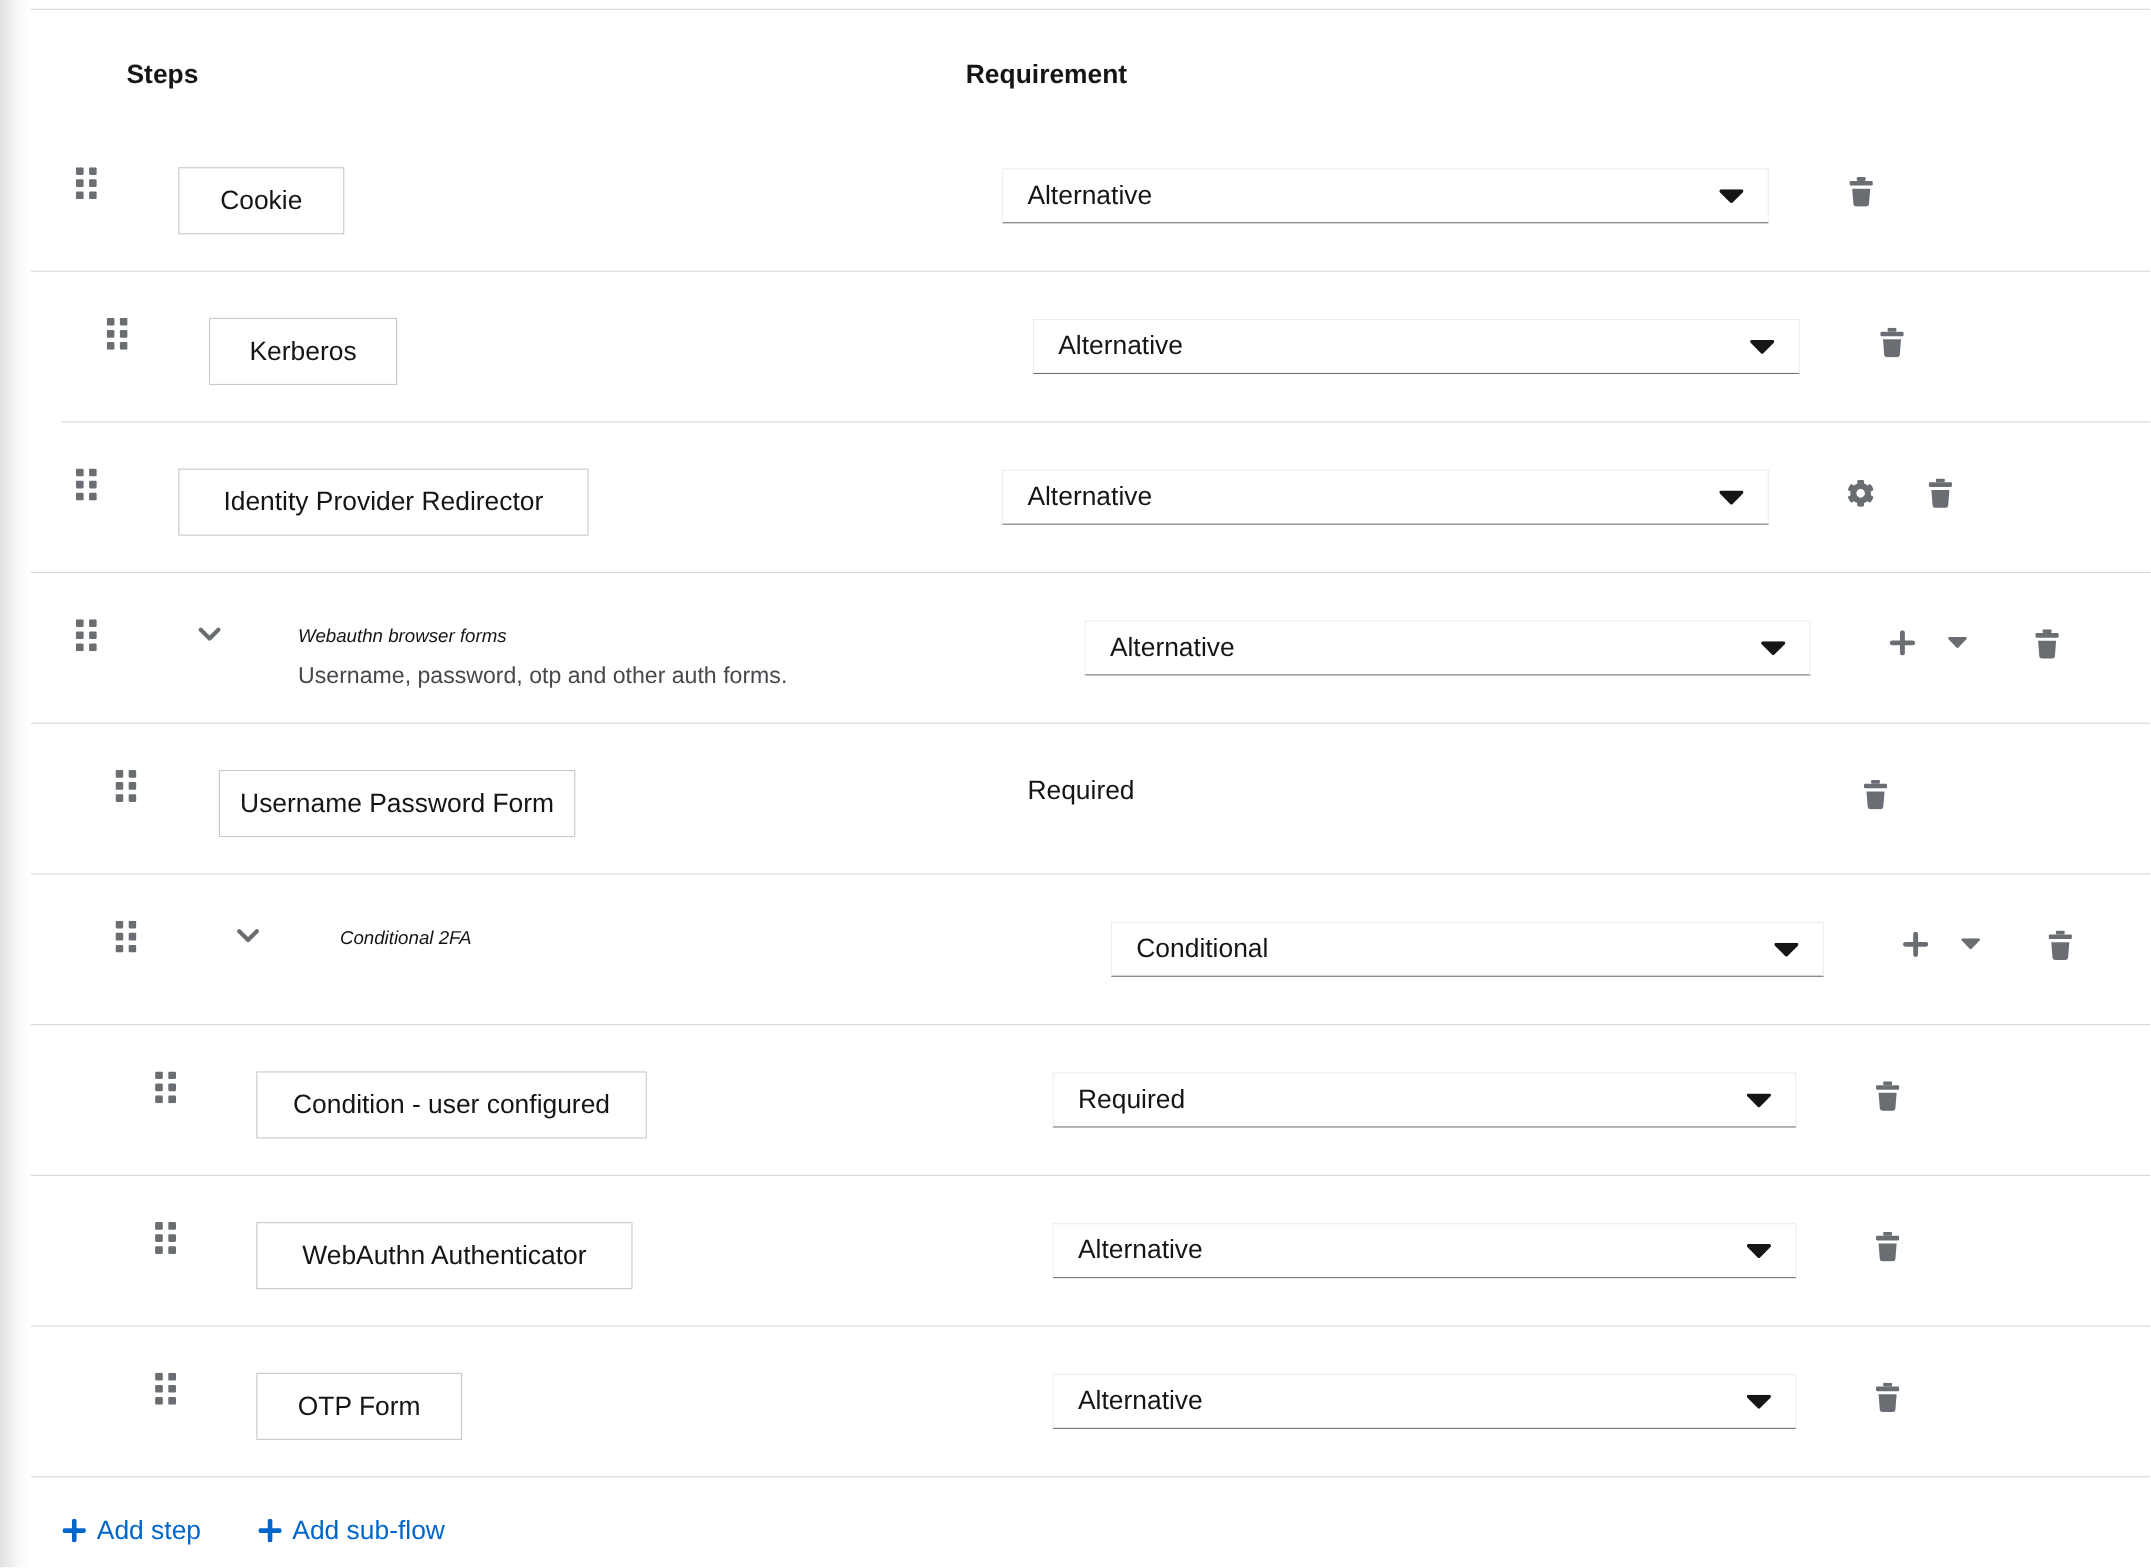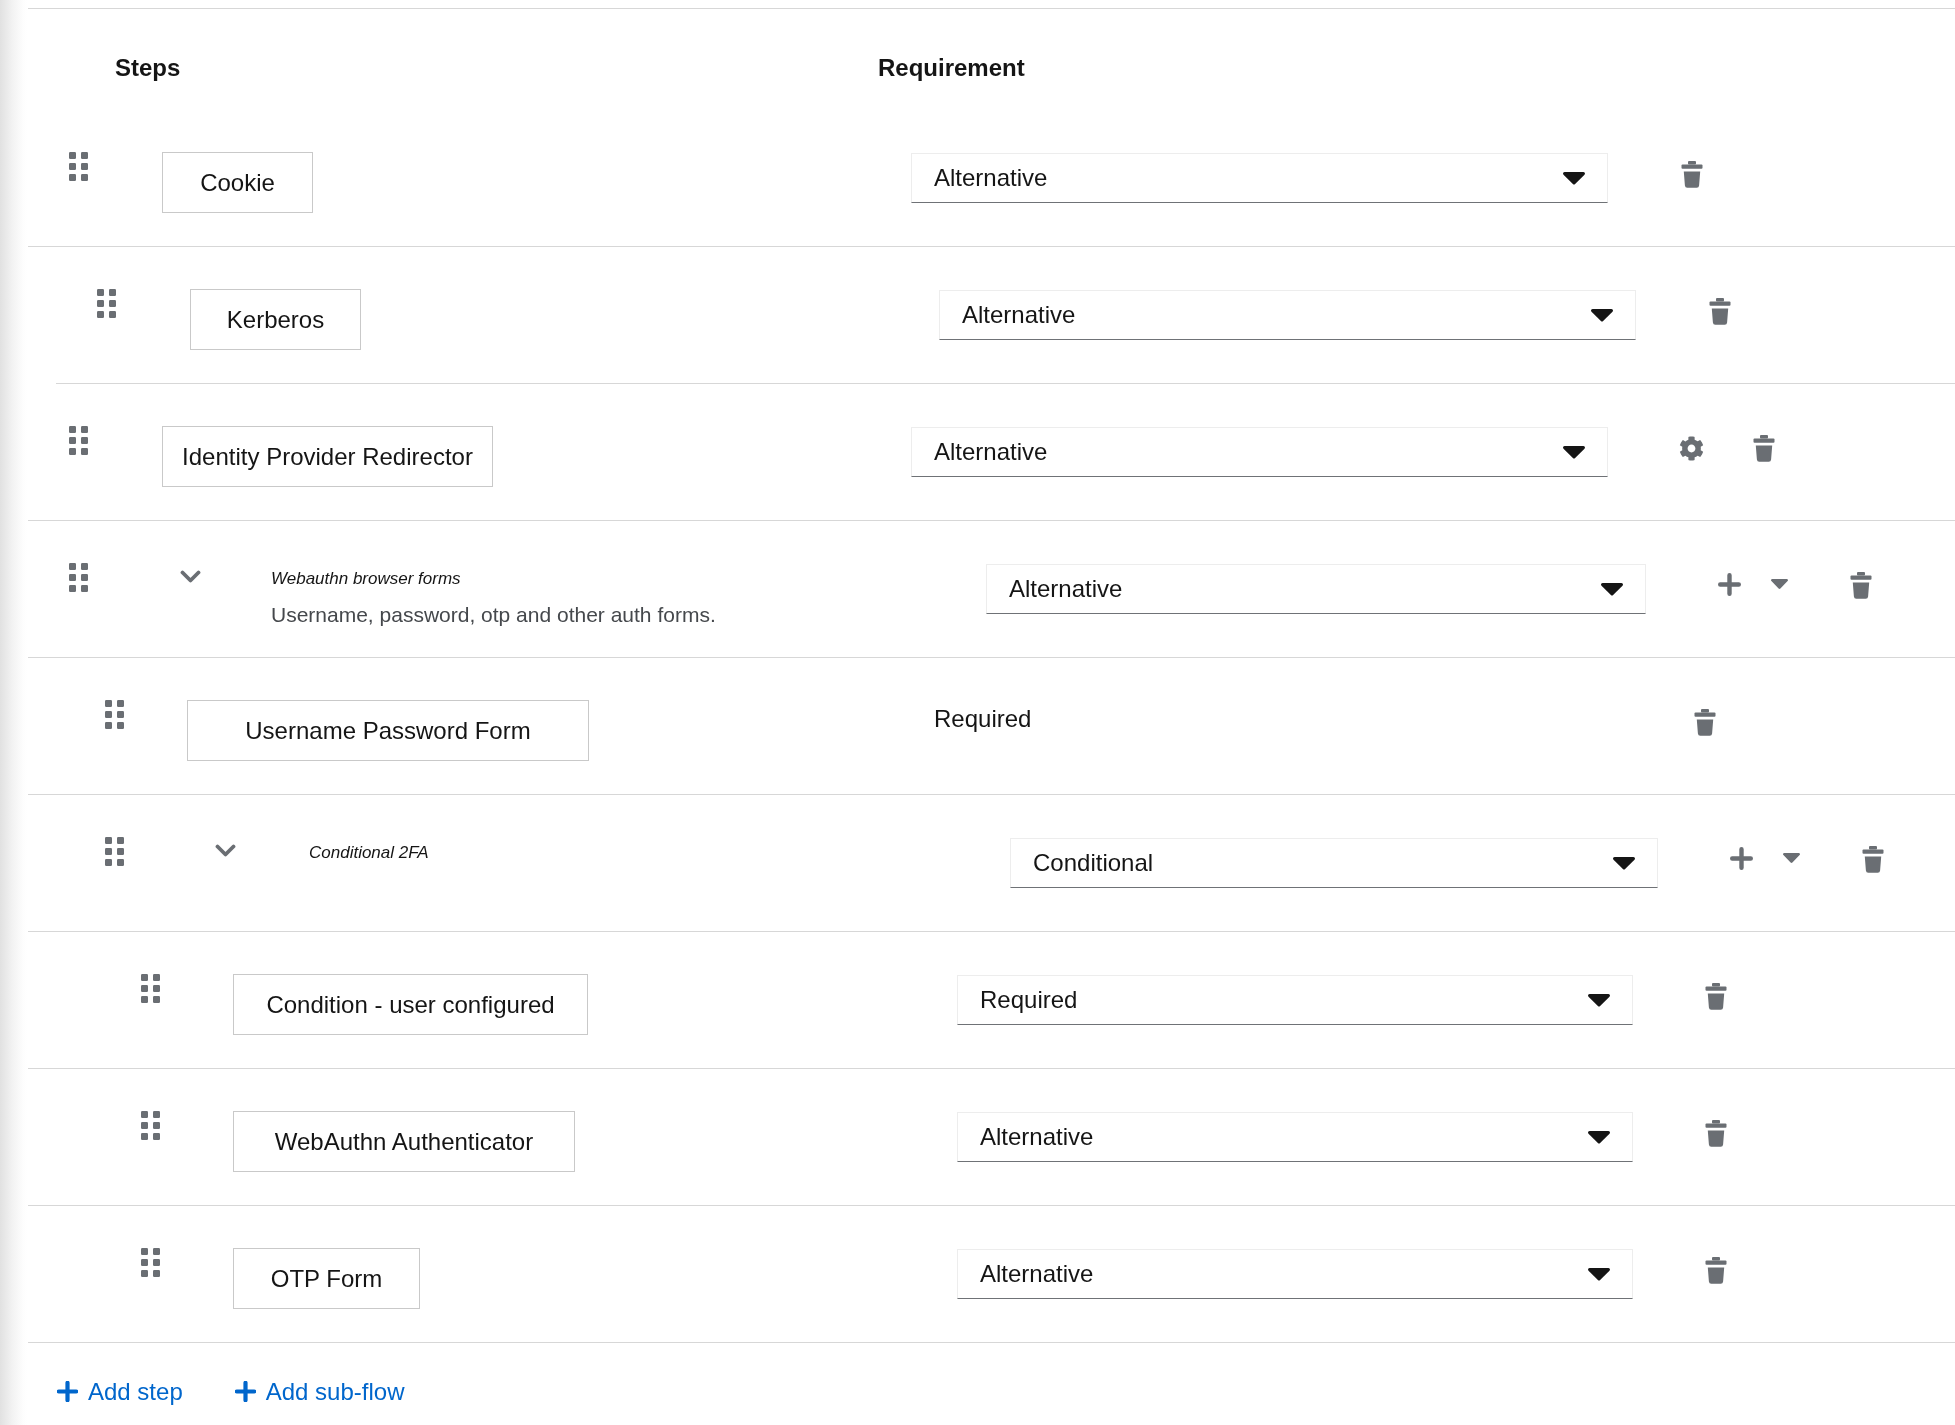--- a/index.html
+++ b/index.html
@@ -115,21 +115,21 @@
       </div>
       <div class="flow-row" style="height: 137px;">
         <button class="icon-btn" style="left:69px;top:42px"><span><svg width="19" height="29" viewBox="0 0 19 29" fill="#6a6e73">
               <rect x="0" y="0" width="7" height="7" rx="1.2"></rect>
               <rect x="12" y="0" width="7" height="7" rx="1.2"></rect>
               <rect x="0" y="11" width="7" height="7" rx="1.2"></rect>
               <rect x="12" y="11" width="7" height="7" rx="1.2"></rect>
               <rect x="0" y="22" width="7" height="7" rx="1.2"></rect>
               <rect x="12" y="22" width="7" height="7" rx="1.2"></rect>
             </svg></span></button>
-        <div class="step-box" style="left:162px;width:331px">Identity Provider Redirector</div>
+        <div class="step-box" style="left:162px;width:373px">Identity Provider Redirector</div>
         <div class="select" style="left:911px;width:697px">
           <span>Alternative</span>
           <span class="select-caret"><svg width="22" height="13" viewBox="0 0 22 13">
               <path d="M1.6 0h18.8c1.4 0 2.1 1.7 1.1 2.7l-9.4 9.4a1.6 1.6 0 0 1-2.2 0L.5 2.7C-.5 1.7.2 0 1.6 0z" fill="#151515"></path>
             </svg></span>
         </div>
         <button class="icon-btn" style="left:1679px;top:52px"><span><svg width="25" height="25" viewBox="0 0 512 512" fill="#6a6e73">
               <path d="M487.4 315.7l-42.6-24.6c4.3-23.2 4.3-47 0-70.2l42.6-24.6c4.9-2.8 7.1-8.6 5.5-14-11.1-35.6-30-67.8-54.7-94.6-3.8-4.1-10-5.1-14.8-2.3L380.8 110c-17.9-15.4-38.5-27.3-60.8-35.1V25.8c0-5.6-3.9-10.5-9.4-11.7-36.7-8.2-74.3-7.8-109.2 0-5.5 1.2-9.4 6.1-9.4 11.7V75c-22.2 7.9-42.8 19.8-60.8 35.1L88.7 85.5c-4.9-2.8-11-1.9-14.8 2.3-24.7 26.7-43.6 58.9-54.7 94.6-1.7 5.4.6 11.2 5.5 14L67.3 221c-4.3 23.2-4.3 47 0 70.2l-42.6 24.6c-4.9 2.8-7.1 8.6-5.5 14 11.1 35.6 30 67.8 54.7 94.6 3.8 4.1 10 5.1 14.8 2.3l42.6-24.6c17.9 15.4 38.5 27.3 60.8 35.1v49.2c0 5.6 3.9 10.5 9.4 11.7 36.7 8.2 74.3 7.8 109.2 0 5.5-1.2 9.4-6.1 9.4-11.7v-49.2c22.2-7.9 42.8-19.8 60.8-35.1l42.6 24.6c4.9 2.8 11 1.9 14.8-2.3 24.7-26.7 43.6-58.9 54.7-94.6 1.7-5.4-.6-11.2-5.5-14zM256 336c-44.1 0-80-35.9-80-80s35.9-80 80-80 80 35.9 80 80-35.9 80-80 80z"></path>
             </svg></span></button>
         <button class="icon-btn" style="left:1753px;top:51px"><span><svg width="22" height="27" viewBox="0 0 22 27" fill="#6a6e73">
@@ -172,21 +172,21 @@
       </div>
       <div class="flow-row" style="height: 137px;">
         <button class="icon-btn" style="left:105px;top:42px"><span><svg width="19" height="29" viewBox="0 0 19 29" fill="#6a6e73">
               <rect x="0" y="0" width="7" height="7" rx="1.2"></rect>
               <rect x="12" y="0" width="7" height="7" rx="1.2"></rect>
               <rect x="0" y="11" width="7" height="7" rx="1.2"></rect>
               <rect x="12" y="11" width="7" height="7" rx="1.2"></rect>
               <rect x="0" y="22" width="7" height="7" rx="1.2"></rect>
               <rect x="12" y="22" width="7" height="7" rx="1.2"></rect>
             </svg></span></button>
-        <div class="step-box" style="left:187px;width:402px">Username Password Form</div>
+        <div class="step-box" style="left:199px;width:324px">Username Password Form</div>
         <div class="req-text" style="left:934px">Required</div>
         <button class="icon-btn" style="left:1694px;top:51px"><span><svg width="22" height="27" viewBox="0 0 22 27" fill="#6a6e73">
               <rect x="7" y="0" width="8" height="3.5" rx="1"></rect>
               <rect x="0.5" y="3.5" width="21" height="4.2" rx="1"></rect>
               <path d="M2.8 10.5h16.4l-1.1 14a2.4 2.4 0 0 1-2.4 2.2H6.3a2.4 2.4 0 0 1-2.4-2.2Z"></path>
             </svg></span></button>
       </div>
       <div class="flow-row" style="height: 137px;">
         <button class="icon-btn" style="left:105px;top:42px"><span><svg width="19" height="29" viewBox="0 0 19 29" fill="#6a6e73">
               <rect x="0" y="0" width="7" height="7" rx="1.2"></rect>

